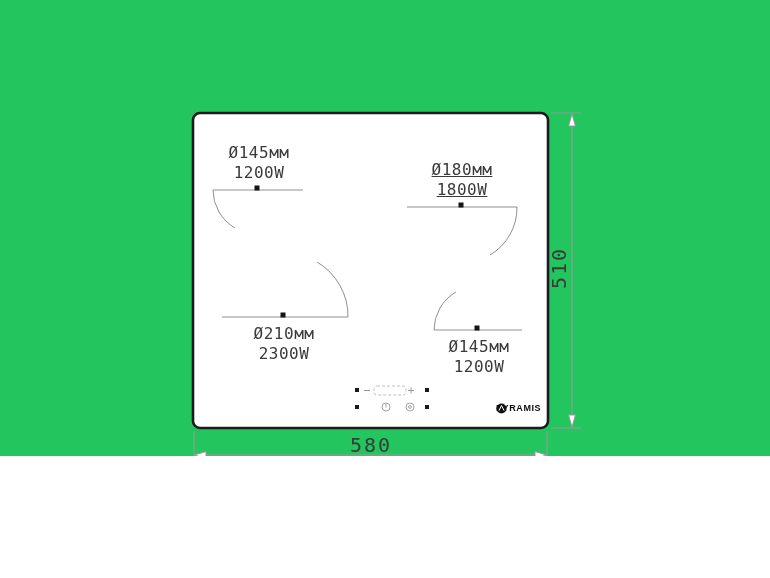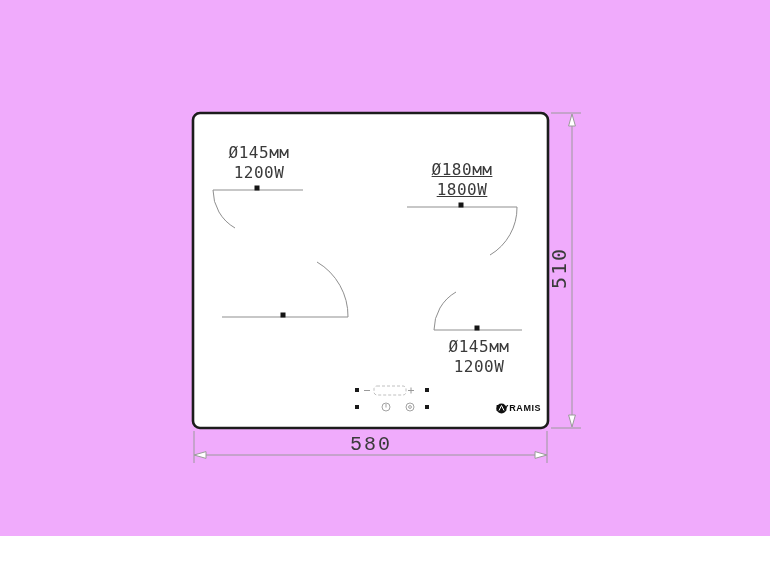--- a/index.html
+++ b/index.html
@@ -1,19 +1,19 @@
 <!DOCTYPE html>
 <html><head>
 <meta charset="utf-8">
 <style>
   html,body{margin:0;padding:0;background:#ffffff;}
   .canvas{
     position:relative;
-    width:770px;height:536px;
-    background:#f0abfc;
+    width:770px;height:456px;
+    background:#22c55e;
     overflow:hidden;
     font-family:"DejaVu Sans Mono", monospace;
   }
   .canvas svg{position:absolute;left:0;top:0;}
   .zone-label{
     position:absolute;
     transform:translateX(-50%);
     text-align:center;
     color:#3a3a3a;
     font-size:16px;
@@ -21,21 +21,21 @@
     letter-spacing:0.5px;
     white-space:nowrap;
   }
   .dim-text{
     position:absolute;
     color:#3a3a3a;
     font-size:20px;
     letter-spacing:2px;
     white-space:nowrap;
   }
-  .dim-text.horizontal{transform:translateX(-50%);font-family:Liberation Mono, monospace;}
+  .dim-text.horizontal{transform:translateX(-50%);}
   .dim-text.vertical{transform:translate(-50%,-50%) rotate(-90deg);}
   .brand{
     position:absolute;
     display:flex;
     align-items:center;
     gap:3px;
   }
   .brand-name{
     font-family:"Liberation Sans", sans-serif;
     font-weight:bold;
@@ -112,20 +112,24 @@
   <div class="zone-label" style="left:259px; top:143px;">
     <div>Ø145мм</div>
     <div>1200W</div>
   </div>
 
   <div class="zone-label" style="left:462px; top:160px;text-decoration:underline;">
     <div>Ø180мм</div>
     <div>1800W</div>
   </div>
 
+  <div class="zone-label" style="left:284px; top:324px;">
+    <div>Ø210мм</div>
+    <div>2300W</div>
+  </div>
 
   <div class="zone-label" style="left:479px; top:337px;">
     <div>Ø145мм</div>
     <div>1200W</div>
   </div>
 
   <div class="dim-text horizontal" style="left:371px; top:433px;">580</div>
 
   <div class="dim-text vertical" style="left:559px; top:268px;">510</div>
 

